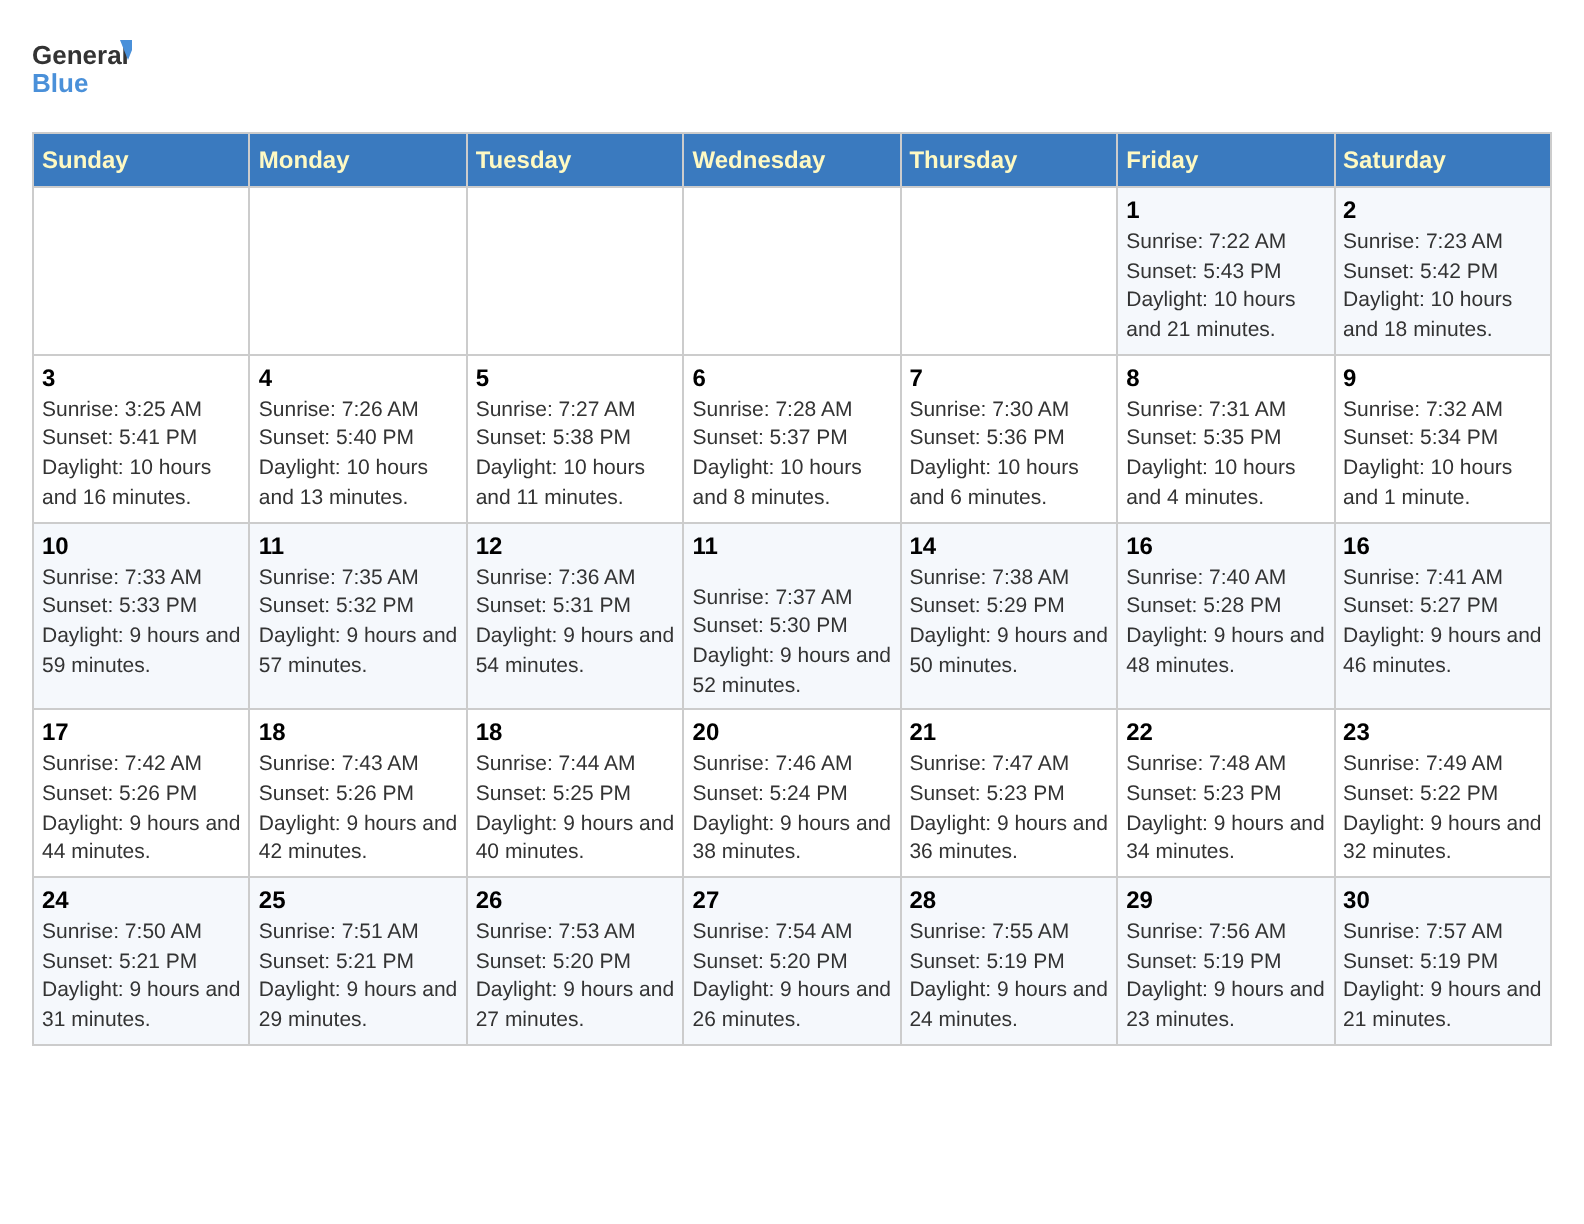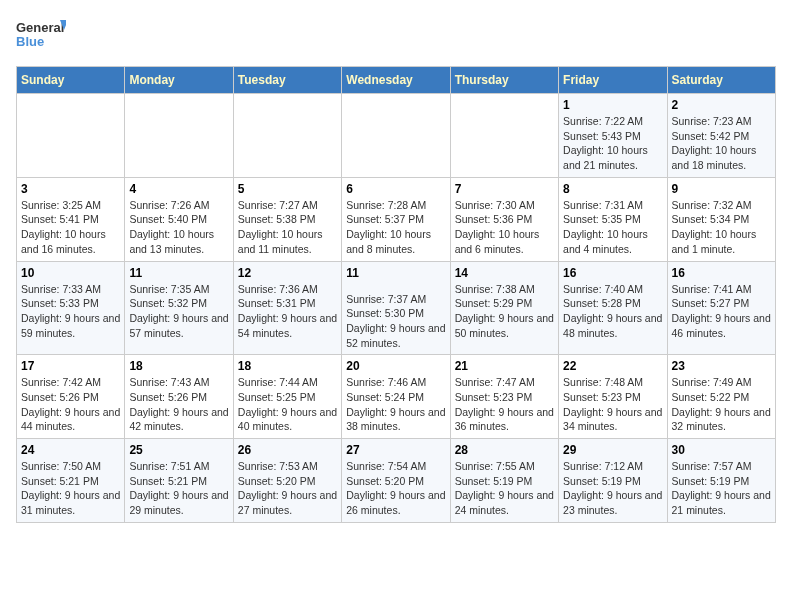--- a/index.html
+++ b/index.html
@@ -282,21 +282,21 @@
 Daylight: 9 hours and 26 minutes.</div>
         </td>
         <td>
           <span class="day-num">28</span>
           <div class="day-detail" style="white-space: pre-line;">Sunrise: 7:55 AM
 Sunset: 5:19 PM
 Daylight: 9 hours and 24 minutes.</div>
         </td>
         <td>
           <span class="day-num">29</span>
-          <div class="day-detail" style="white-space: pre-line;">Sunrise: 7:12 AM
+          <div class="day-detail" style="white-space: pre-line;">Sunrise: 7:56 AM
 Sunset: 5:19 PM
 Daylight: 9 hours and 23 minutes.</div>
         </td>
         <td>
           <span class="day-num">30</span>
           <div class="day-detail" style="white-space: pre-line;">Sunrise: 7:57 AM
 Sunset: 5:19 PM
 Daylight: 9 hours and 21 minutes.</div>
         </td>
       </tr>

